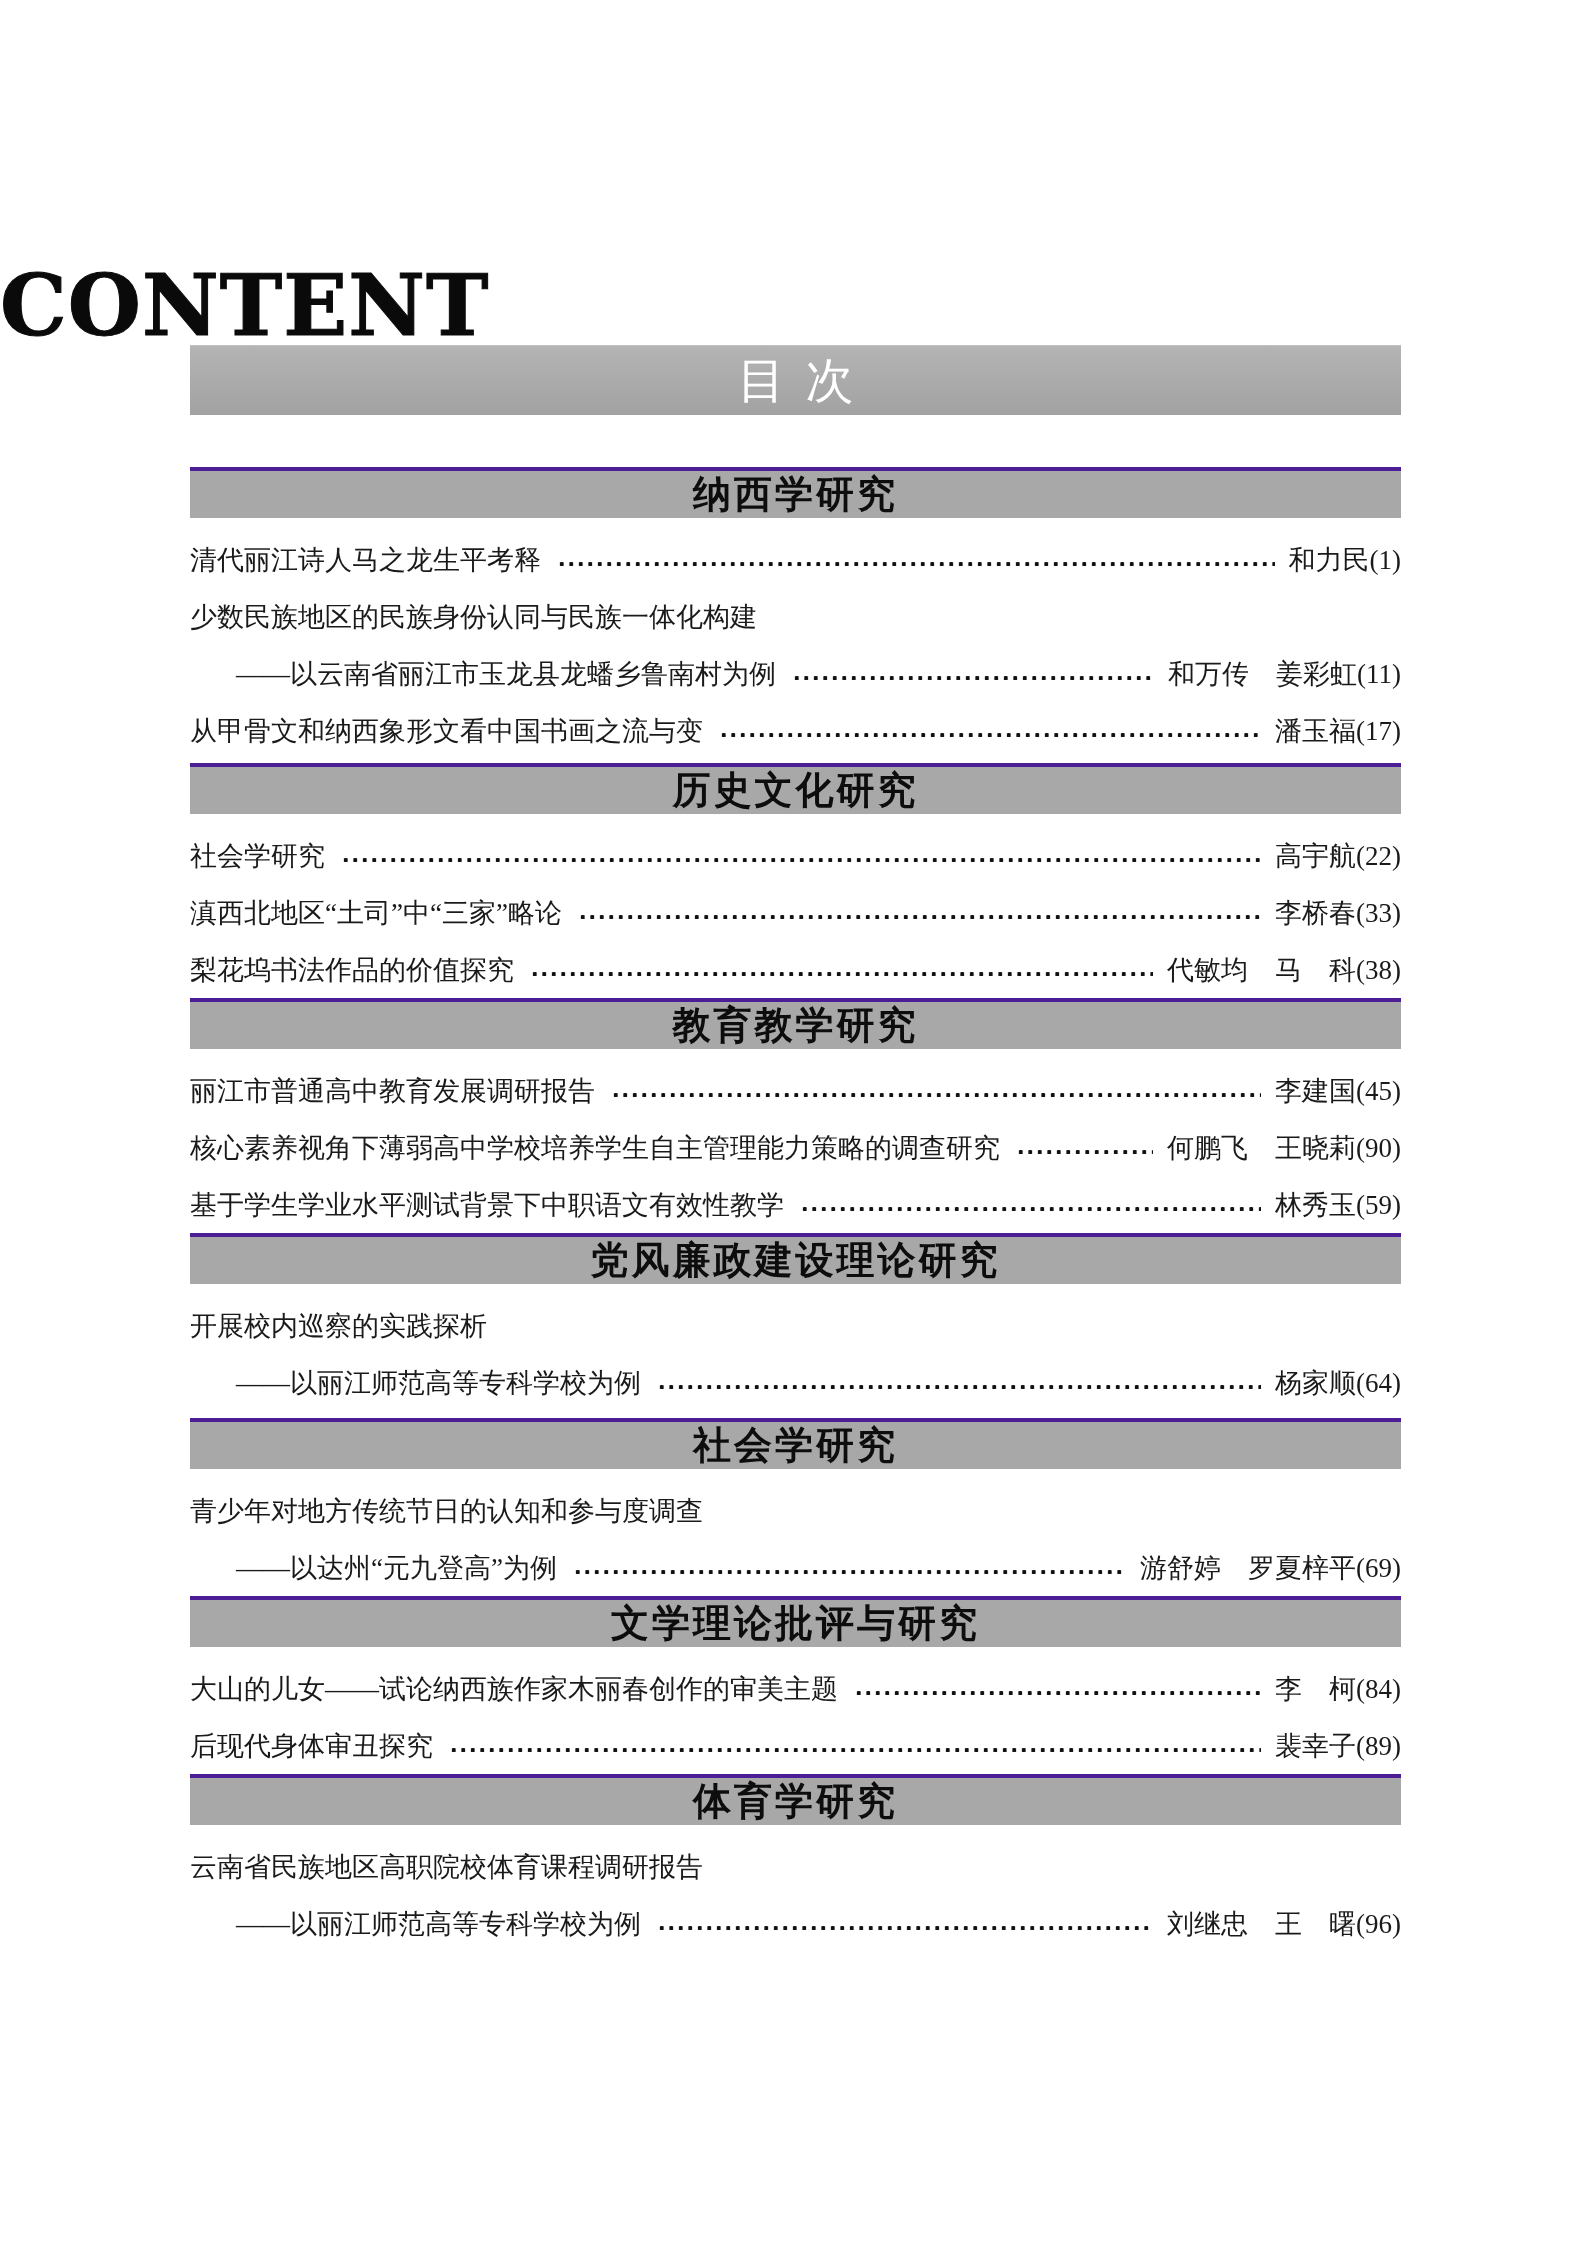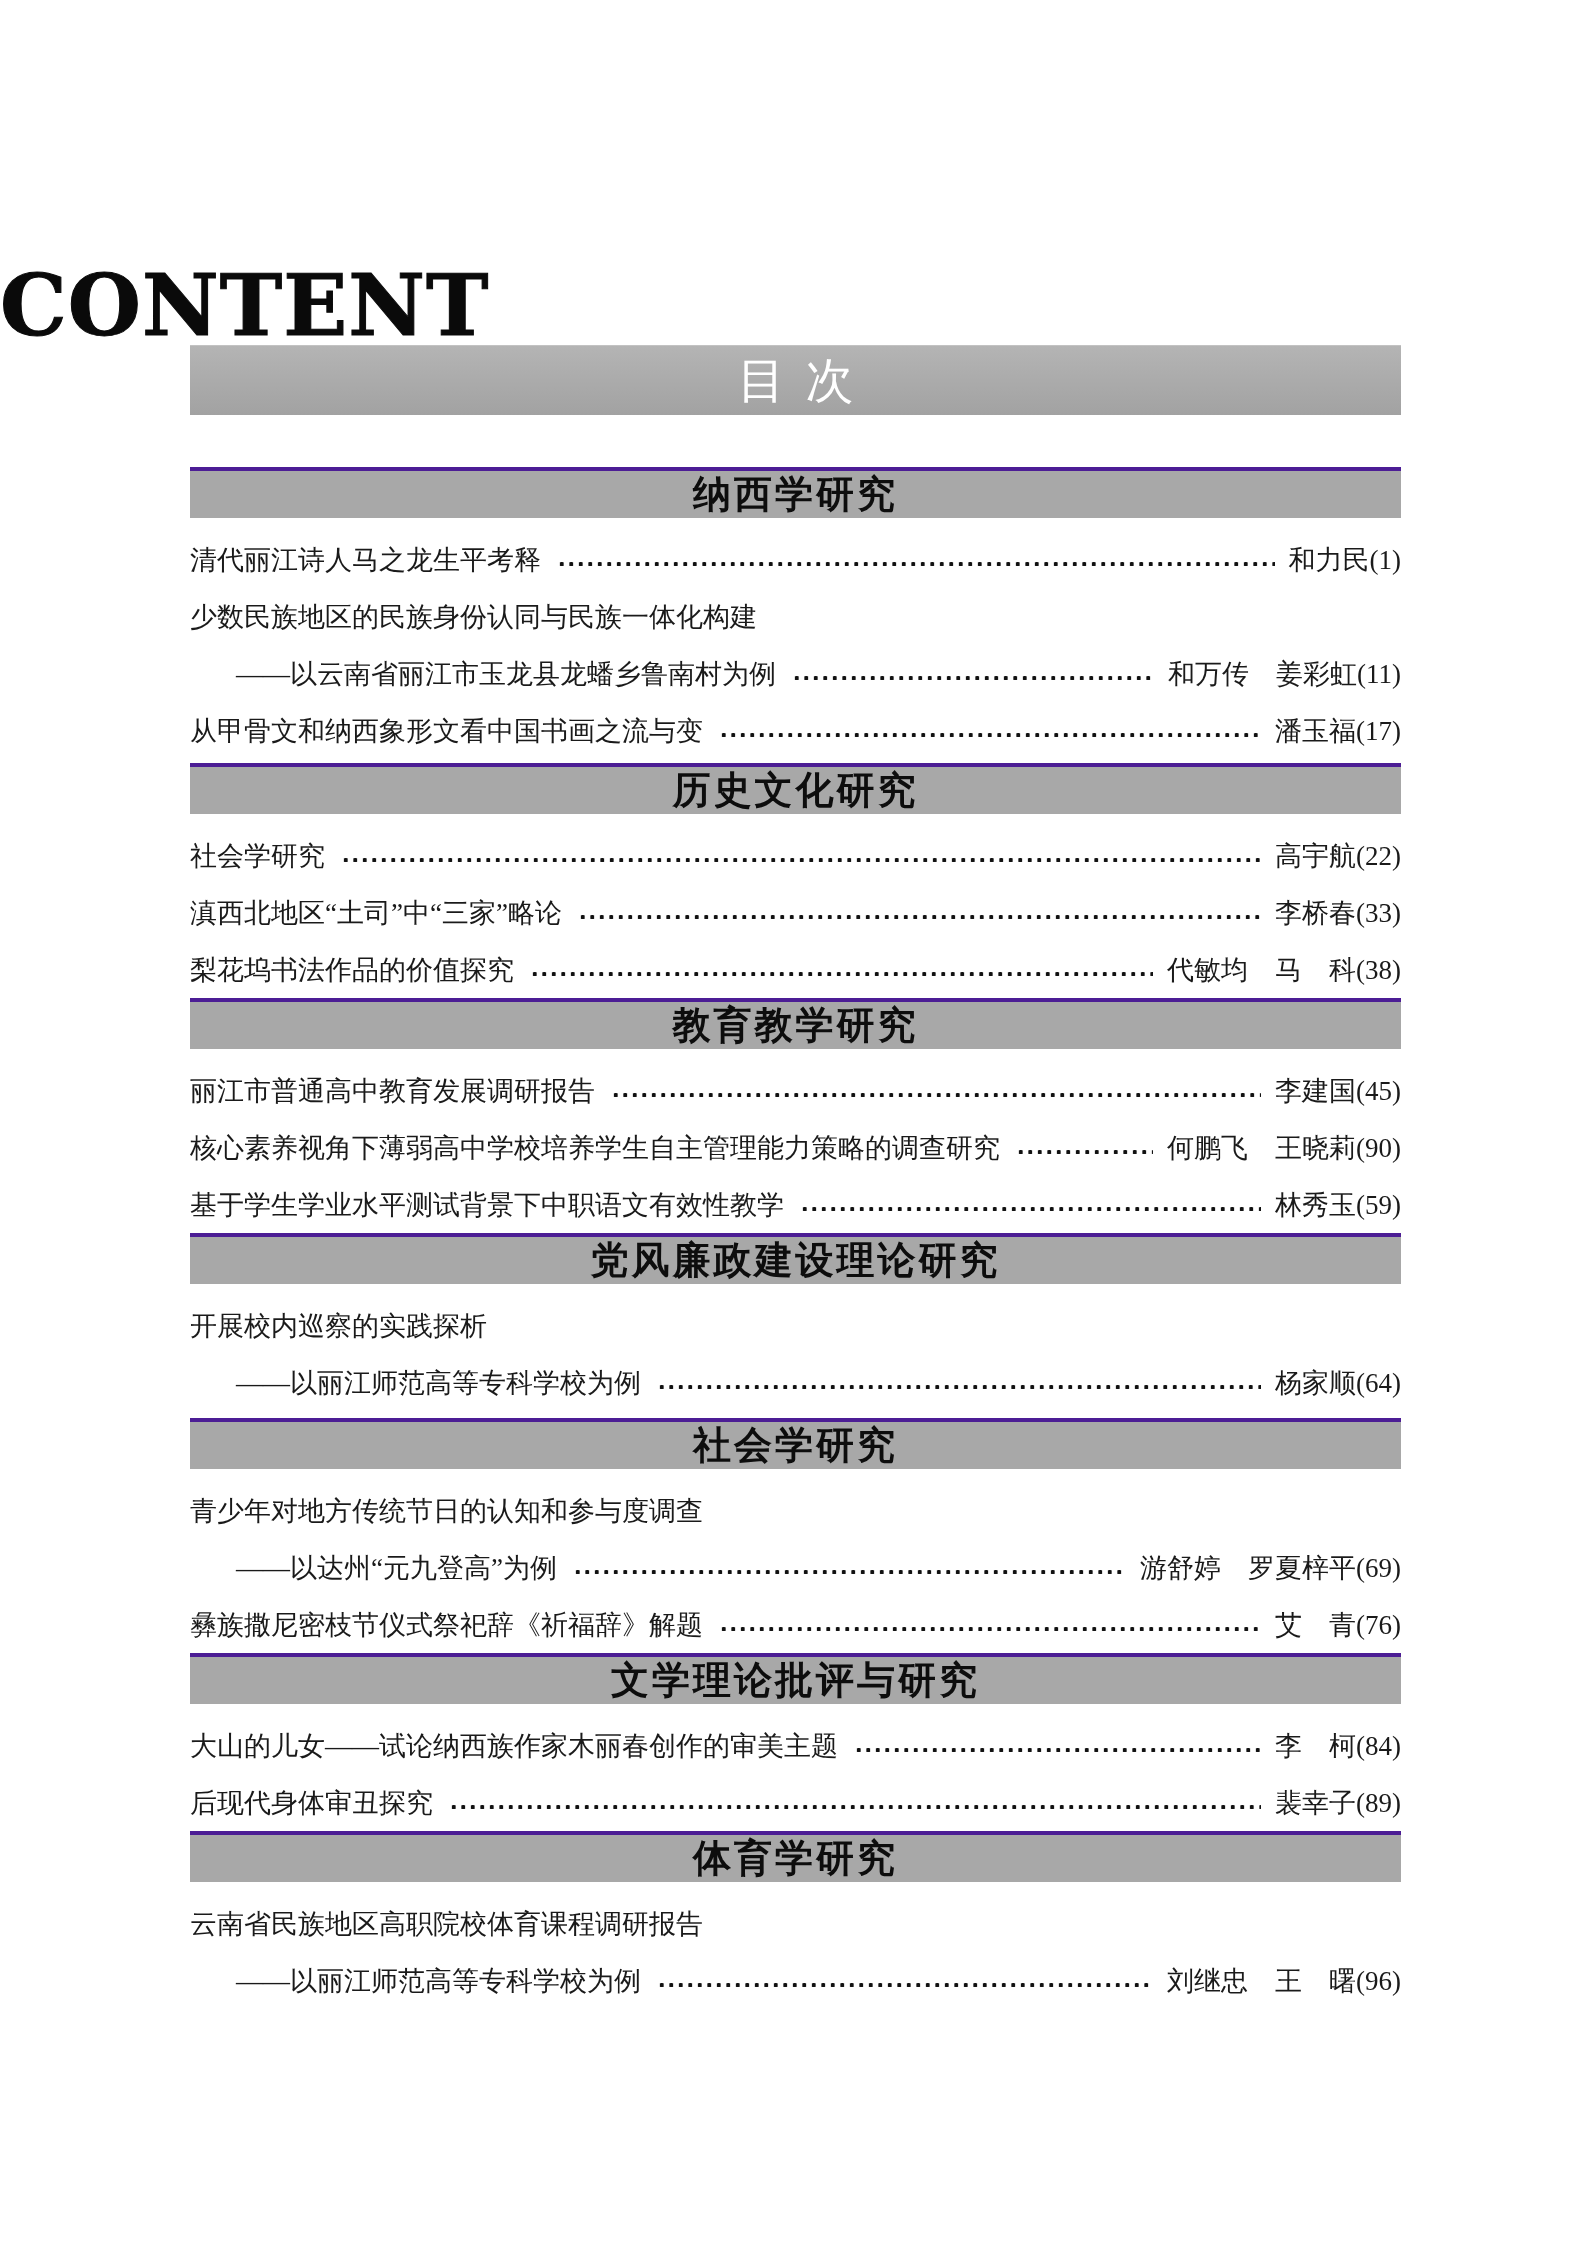--- a/index.html
+++ b/index.html
@@ -177,25 +177,20 @@
         <div class="bar">社会学研究</div>
         <div class="rows">
           <div class="row">
             <span class="title">青少年对地方传统节日的认知和参与度调查</span>
           </div>
           <div class="row">
             <span class="title indent">——以达州“元九登高”为例</span>
             <span class="leader"></span>
             <span class="authors">游舒婷　罗夏梓平(69)</span>
           </div>
-          <div class="row">
-            <span class="title">彝族撒尼密枝节仪式祭祀辞《祈福辞》解题</span>
-            <span class="leader"></span>
-            <span class="authors">艾　青(76)</span>
-          </div>
         </div>
       </section>
       <section class="toc-section">
         <div class="bar">文学理论批评与研究</div>
         <div class="rows">
           <div class="row">
             <span class="title">大山的儿女——试论纳西族作家木丽春创作的审美主题</span>
             <span class="leader"></span>
             <span class="authors">李　柯(84)</span>
           </div>

